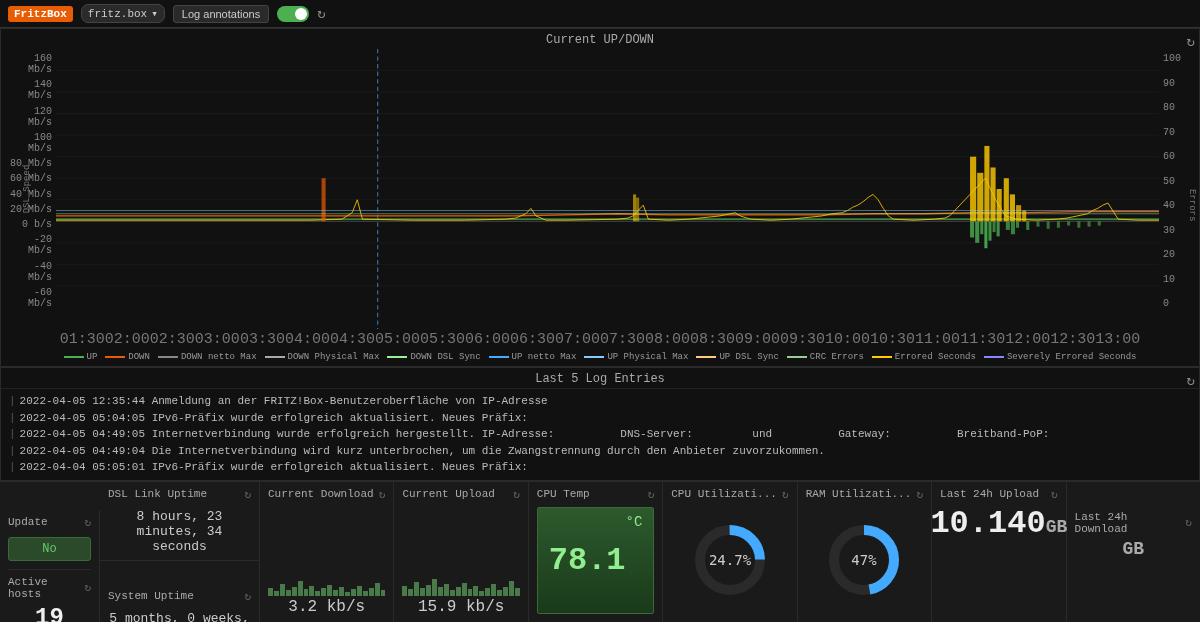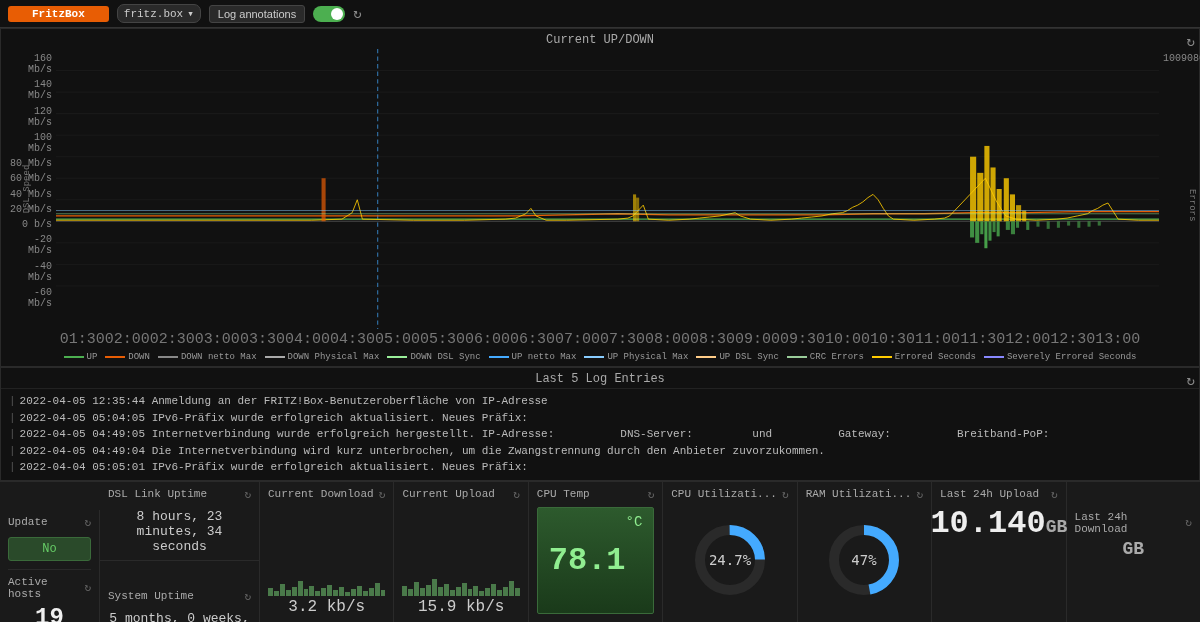--- a/index.html
+++ b/index.html
@@ -19,21 +19,21 @@
       align-items: center;
       background: #111;
       padding: 4px 8px;
       gap: 8px;
       height: 28px;
       border-bottom: 1px solid #333;
     }
     .fritzbox-badge {
       background: #e85d04;
       color: #fff;
-      padding: 2px 24px;
+      padding: 2px 6px;
       border-radius: 3px;
       font-weight: bold;
       font-size: 11px;
     }
     .fritz-selector {
       background: #2a2a2a;
       color: #ccc;
       border: 1px solid #444;
       padding: 2px 6px;
       border-radius: 7px;
@@ -111,21 +111,21 @@
       justify-content: space-between;
       padding: 4px 4px 20px 4px;
       font-size: 10px;
       color: #888;
       text-align: right;
     }
 
     .y-axis-right {
       width: 40px;
       display: flex;
-      flex-direction: row;
+      flex-direction: column;
       justify-content: space-between;
       padding: 4px 4px 20px 4px;
       font-size: 10px;
       color: #888;
       text-align: left;
     }
 
     .chart-canvas-area {
       flex: 1;
       position: relative;

